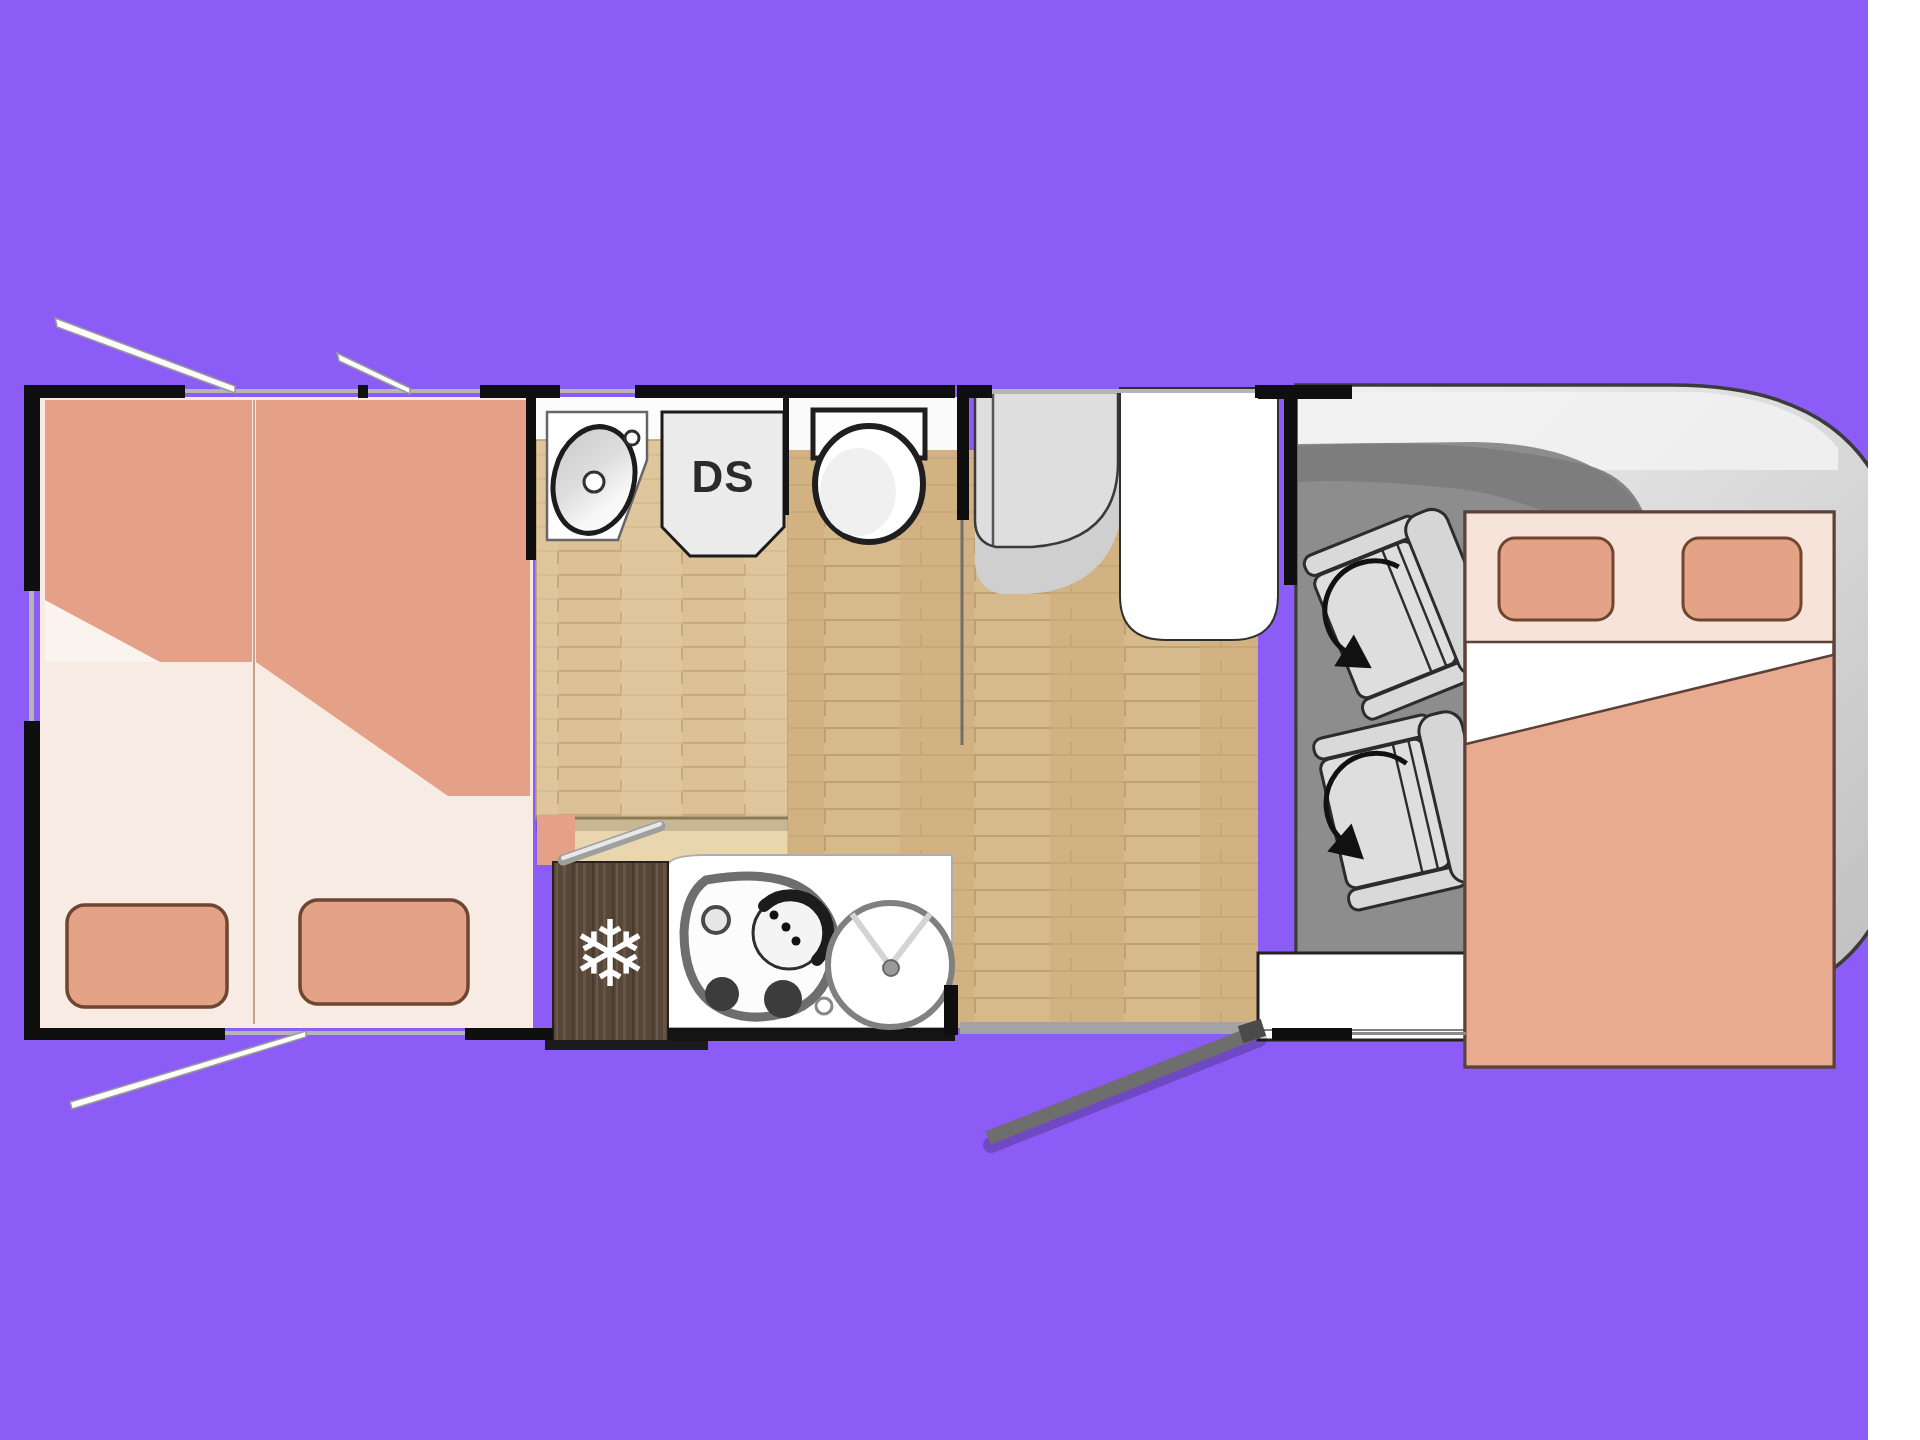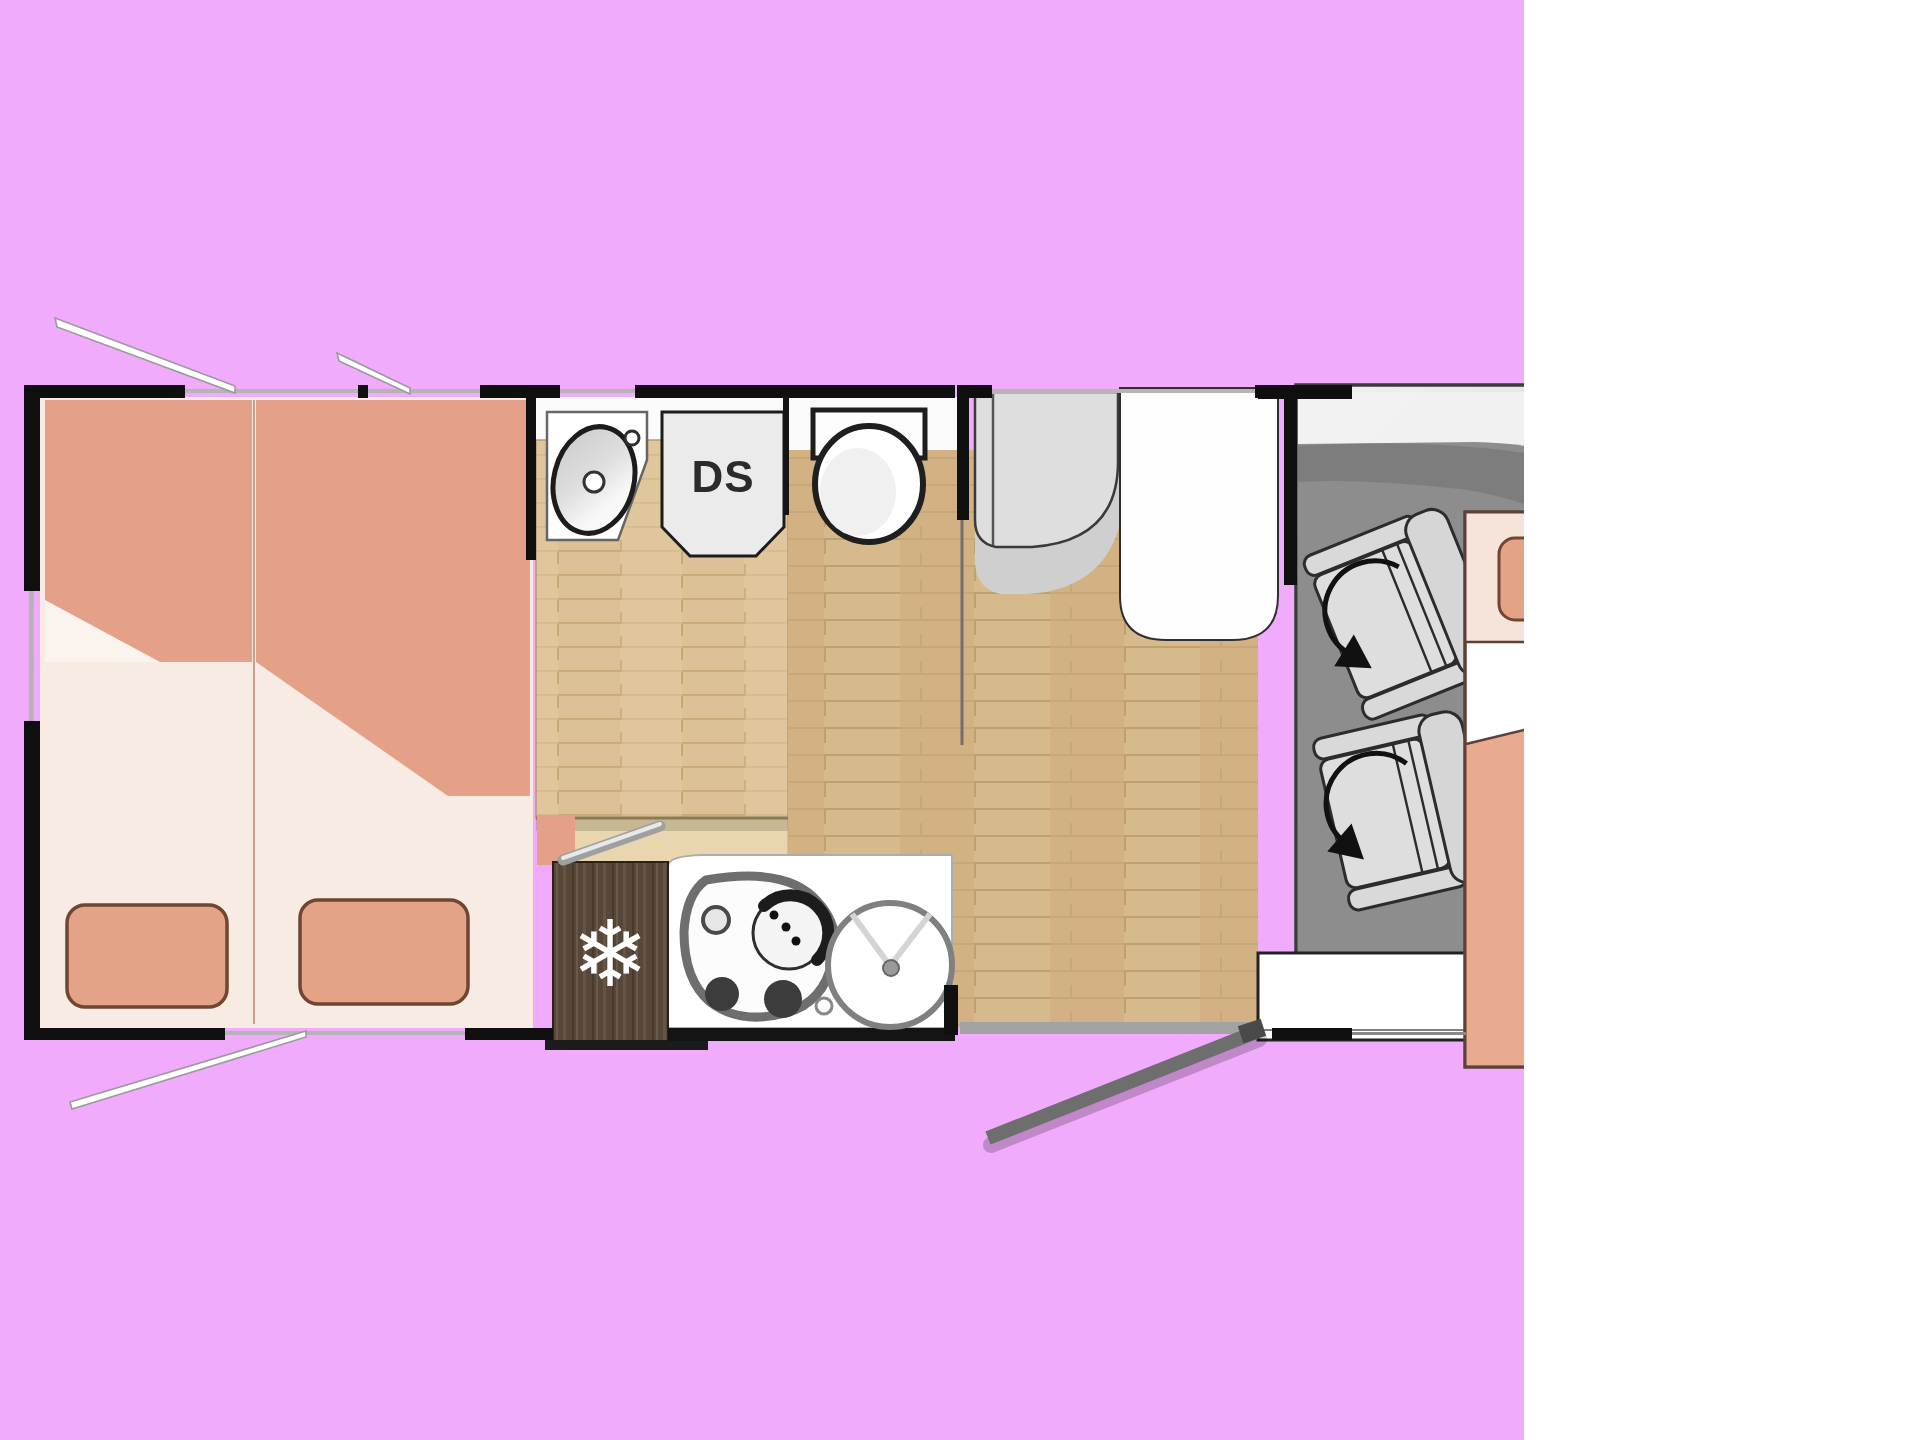--- a/index.html
+++ b/index.html
@@ -1,16 +1,16 @@
 <!DOCTYPE html>
 <html><head>
 <meta charset="utf-8">
 <style>
   html,body{margin:0;padding:0;background:#ffffff;}
-  #stage{position:relative;width:1524px;height:1440px;background:#f0abfc;overflow:hidden;
+  #stage{position:relative;width:1868px;height:1440px;background:#8b5cf6;overflow:hidden;
          font-family:"Liberation Sans", sans-serif;}
   svg{position:absolute;left:0;top:0;}
   text{font-family:"Liberation Sans", sans-serif;}
 </style>
 </head>
 <body>
 
 <div id="stage">
 <svg width="1920" height="1440" viewBox="0 0 1920 1440">
   <defs>

